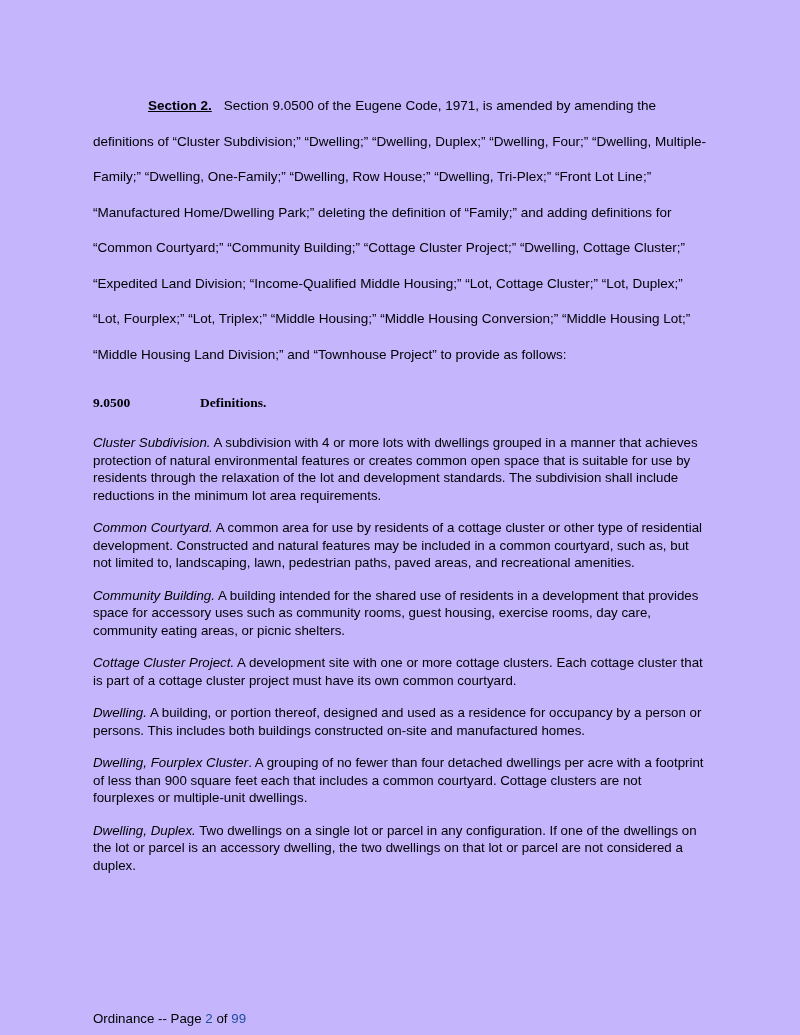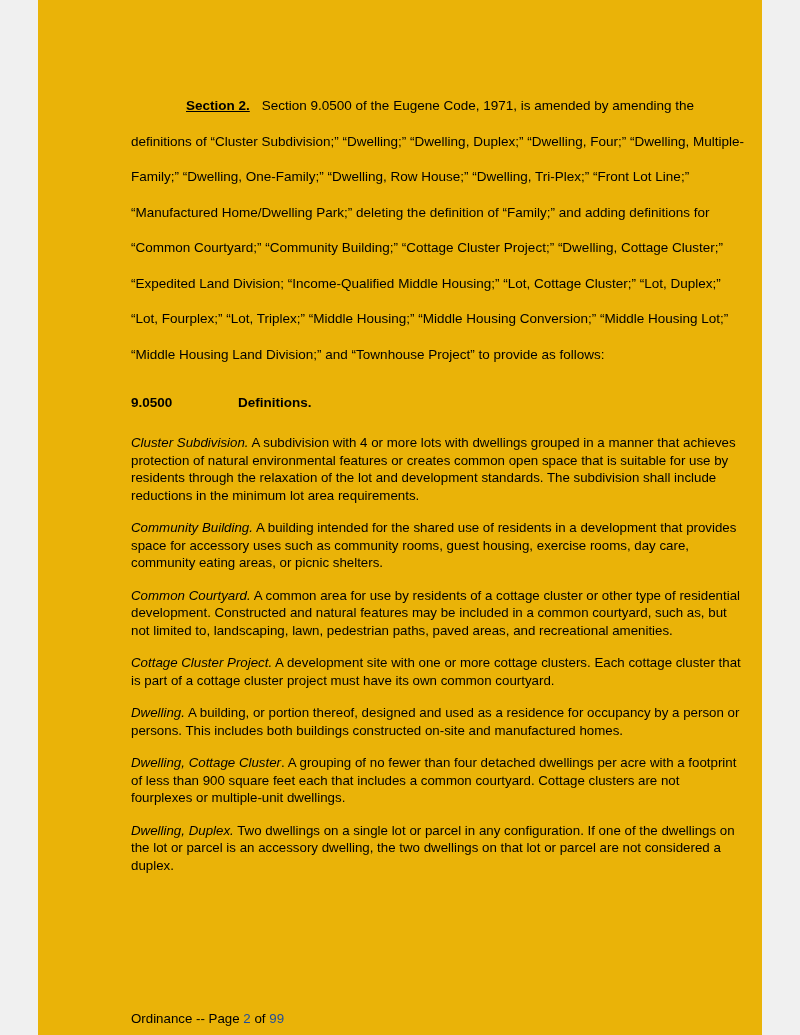--- a/index.html
+++ b/index.html
@@ -1,23 +1,23 @@
 <!DOCTYPE html>
 <html><head>
 <meta charset="utf-8">
 <style>
   html, body {
     margin: 0;
     padding: 0;
     background: #f0f0f0;
   }
   .page {
-    width: 724px;
+    width: 800px;
     height: 1035px;
-    background: #eab308;
+    background: #c4b5fd;
     margin: 0 auto;
     position: relative;
     box-sizing: border-box;
     font-family: "Liberation Sans", sans-serif;
     color: #000000;
     overflow: hidden;
   }
   .content {
     position: absolute;
     left: 93px;
@@ -42,20 +42,21 @@
     width: 12px;
   }
 
   
   .code-heading {
     font-size: 13.5px;
     font-weight: bold;
     margin: 8px 0 22px 0;
     line-height: 18px;
     white-space: pre;
+    font-family: Liberation Serif, serif;
   }
   .code-heading .num {
     display: inline-block;
     width: 107px;
   }
 
   
   .para {
     font-size: 13.3px;
     line-height: 17.5px;
@@ -92,37 +93,37 @@
     </p>
 
     <p class="code-heading"><span class="num">9.0500</span><span>Definitions.</span></p>
 
 
     <p class="para">
       <span class="term">Cluster Subdivision.</span><span> A subdivision with 4 or more lots with dwellings grouped in a manner that achieves protection of natural environmental features or creates common open space that is suitable for use by residents through the relaxation of the lot and development standards. The subdivision shall include reductions in the minimum lot area requirements.</span>
     </p>
 
     <p class="para">
-      <span class="term">Community Building.</span><span> A building intended for the shared use of residents in a development that provides space for accessory uses such as community rooms, guest housing, exercise rooms, day care, community eating areas, or picnic shelters.</span>
+      <span class="term">Common Courtyard.</span><span> A common area for use by residents of a cottage cluster or other type of residential development. Constructed and natural features may be included in a common courtyard, such as, but not limited to, landscaping, lawn, pedestrian paths, paved areas, and recreational amenities.</span>
     </p>
 
     <p class="para">
-      <span class="term">Common Courtyard.</span><span> A common area for use by residents of a cottage cluster or other type of residential development. Constructed and natural features may be included in a common courtyard, such as, but not limited to, landscaping, lawn, pedestrian paths, paved areas, and recreational amenities.</span>
+      <span class="term">Community Building.</span><span> A building intended for the shared use of residents in a development that provides space for accessory uses such as community rooms, guest housing, exercise rooms, day care, community eating areas, or picnic shelters.</span>
     </p>
 
     <p class="para">
       <span class="term">Cottage Cluster Project.</span><span> A development site with one or more cottage clusters. Each cottage cluster that is part of a cottage cluster project must have its own common courtyard.</span>
     </p>
 
     <p class="para">
       <span class="term">Dwelling.</span><span> A building, or portion thereof, designed and used as a residence for occupancy by a person or persons. This includes both buildings constructed on-site and manufactured homes.</span>
     </p>
 
     <p class="para">
-      <span class="term">Dwelling, Cottage Cluster</span><span>. A grouping of no fewer than four detached dwellings per acre with a footprint of less than 900 square feet each that includes a common courtyard. Cottage clusters are not fourplexes or multiple-unit dwellings.</span>
+      <span class="term">Dwelling, Fourplex Cluster</span><span>. A grouping of no fewer than four detached dwellings per acre with a footprint of less than 900 square feet each that includes a common courtyard. Cottage clusters are not fourplexes or multiple-unit dwellings.</span>
     </p>
 
     <p class="para">
       <span class="term">Dwelling, Duplex.</span><span> Two dwellings on a single lot or parcel in any configuration. If one of the dwellings on the lot or parcel is an accessory dwelling, the two dwellings on that lot or parcel are not considered a duplex.</span>
     </p>
 
   </div>
 
   <div class="footer"><span>Ordinance -- Page </span><span class="field">2</span><span> of </span><span class="field">99</span></div>
 </div>

